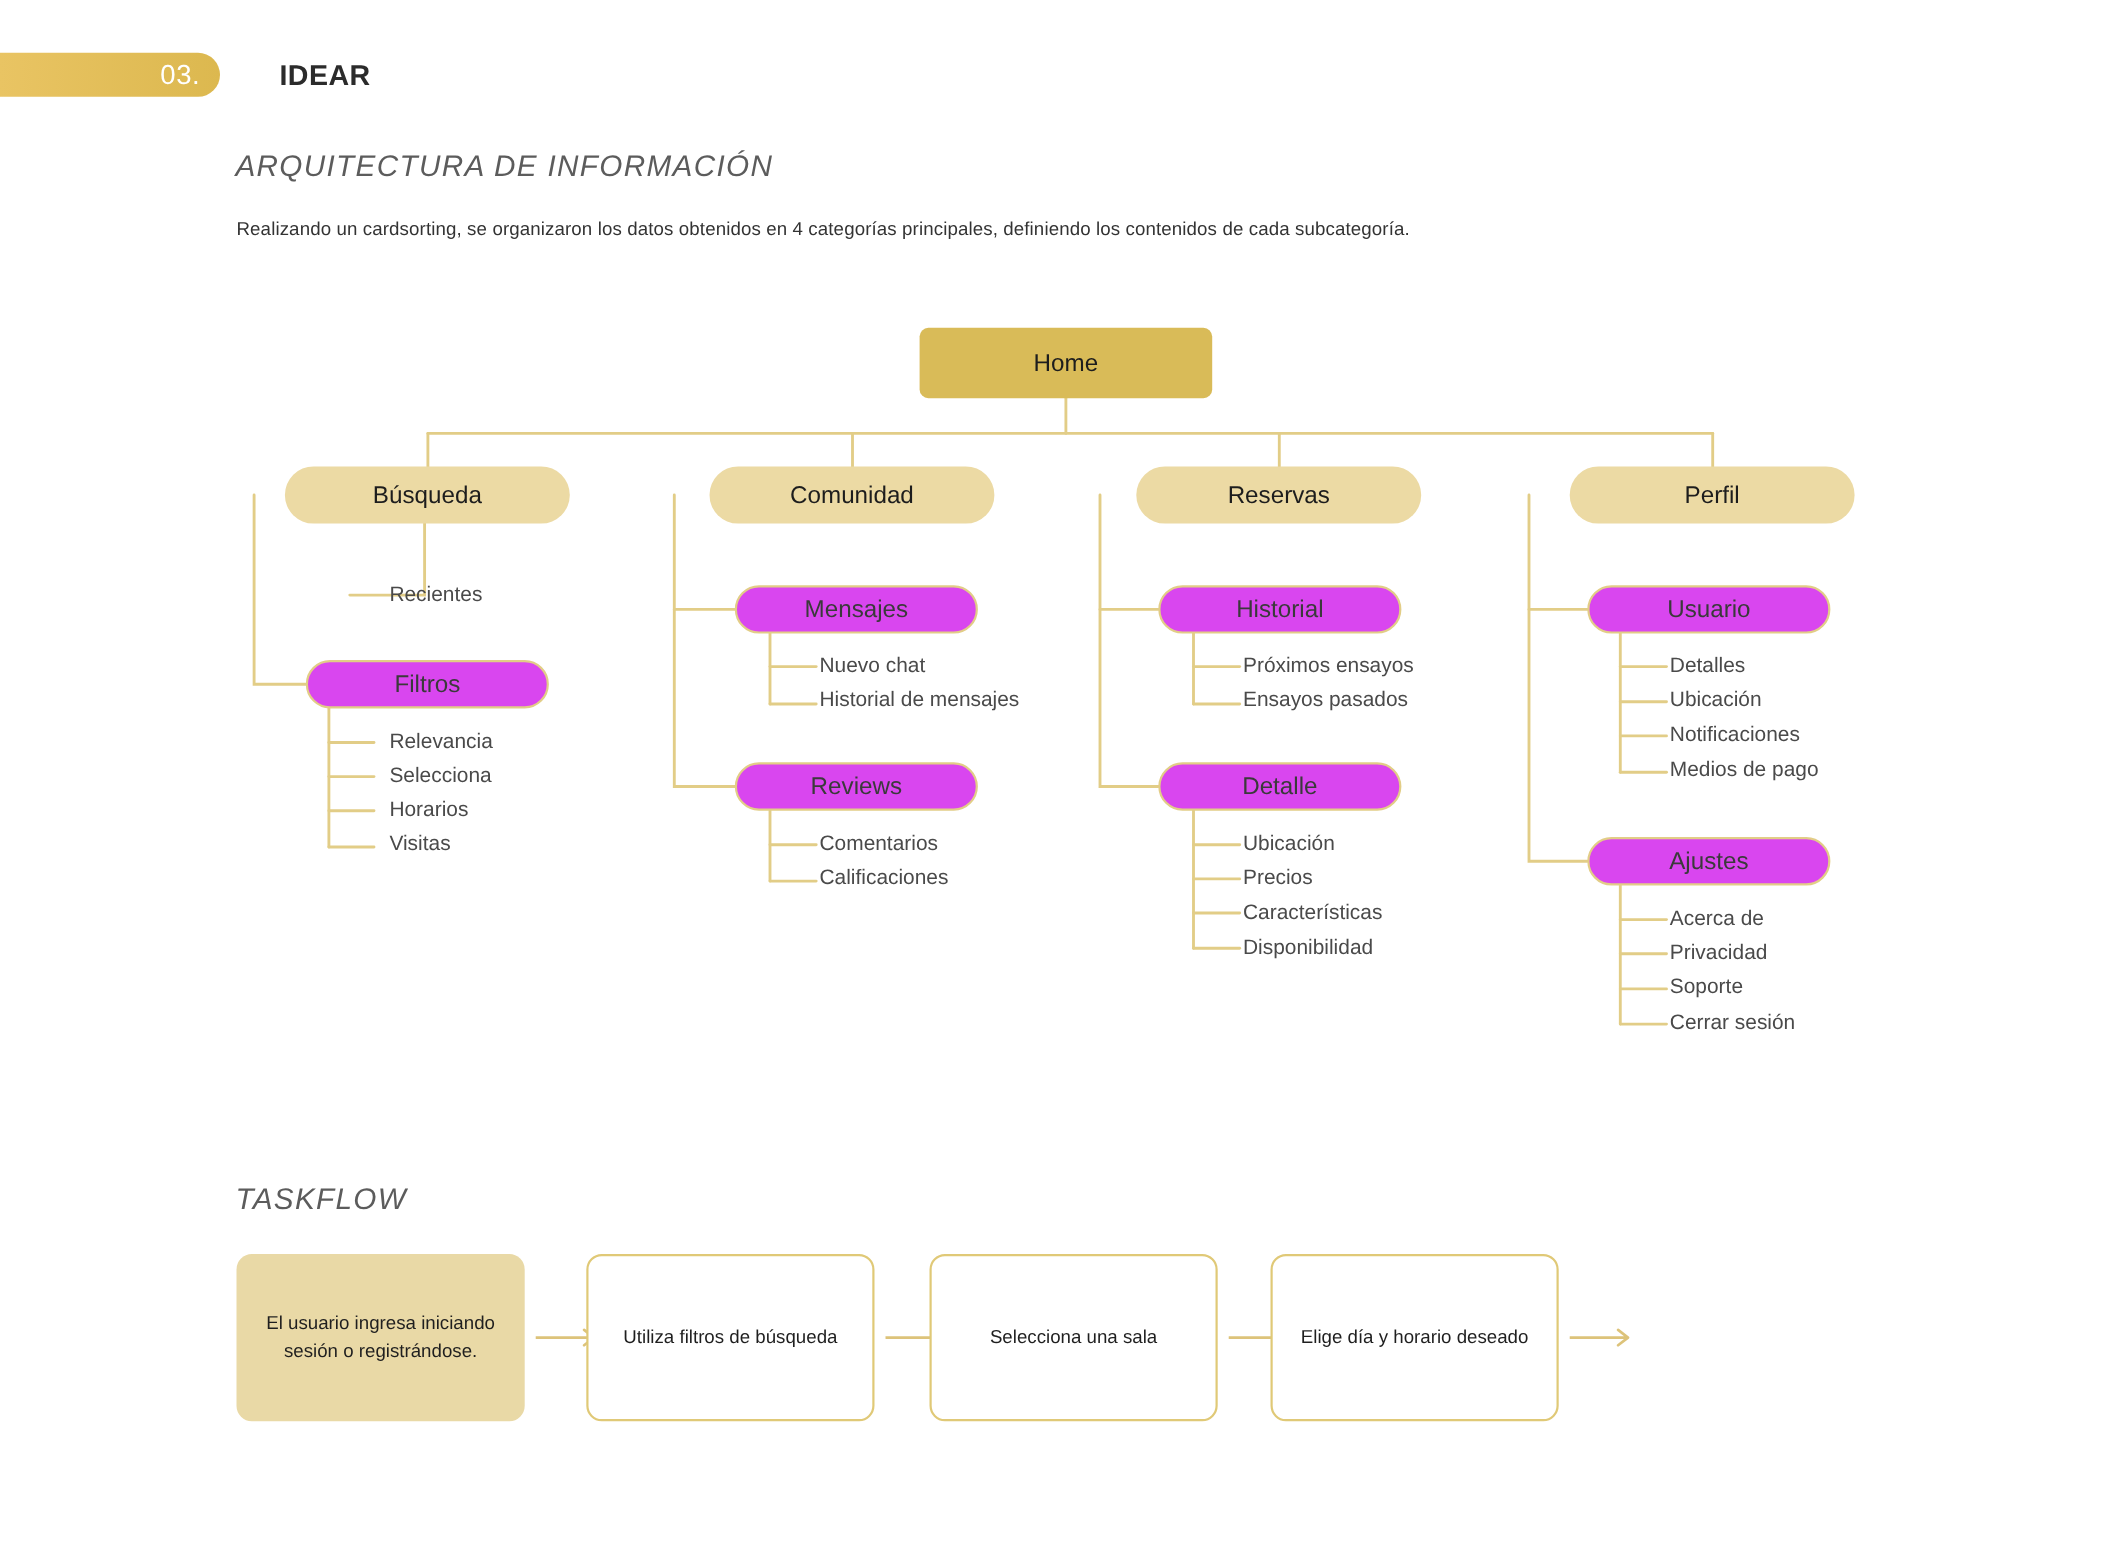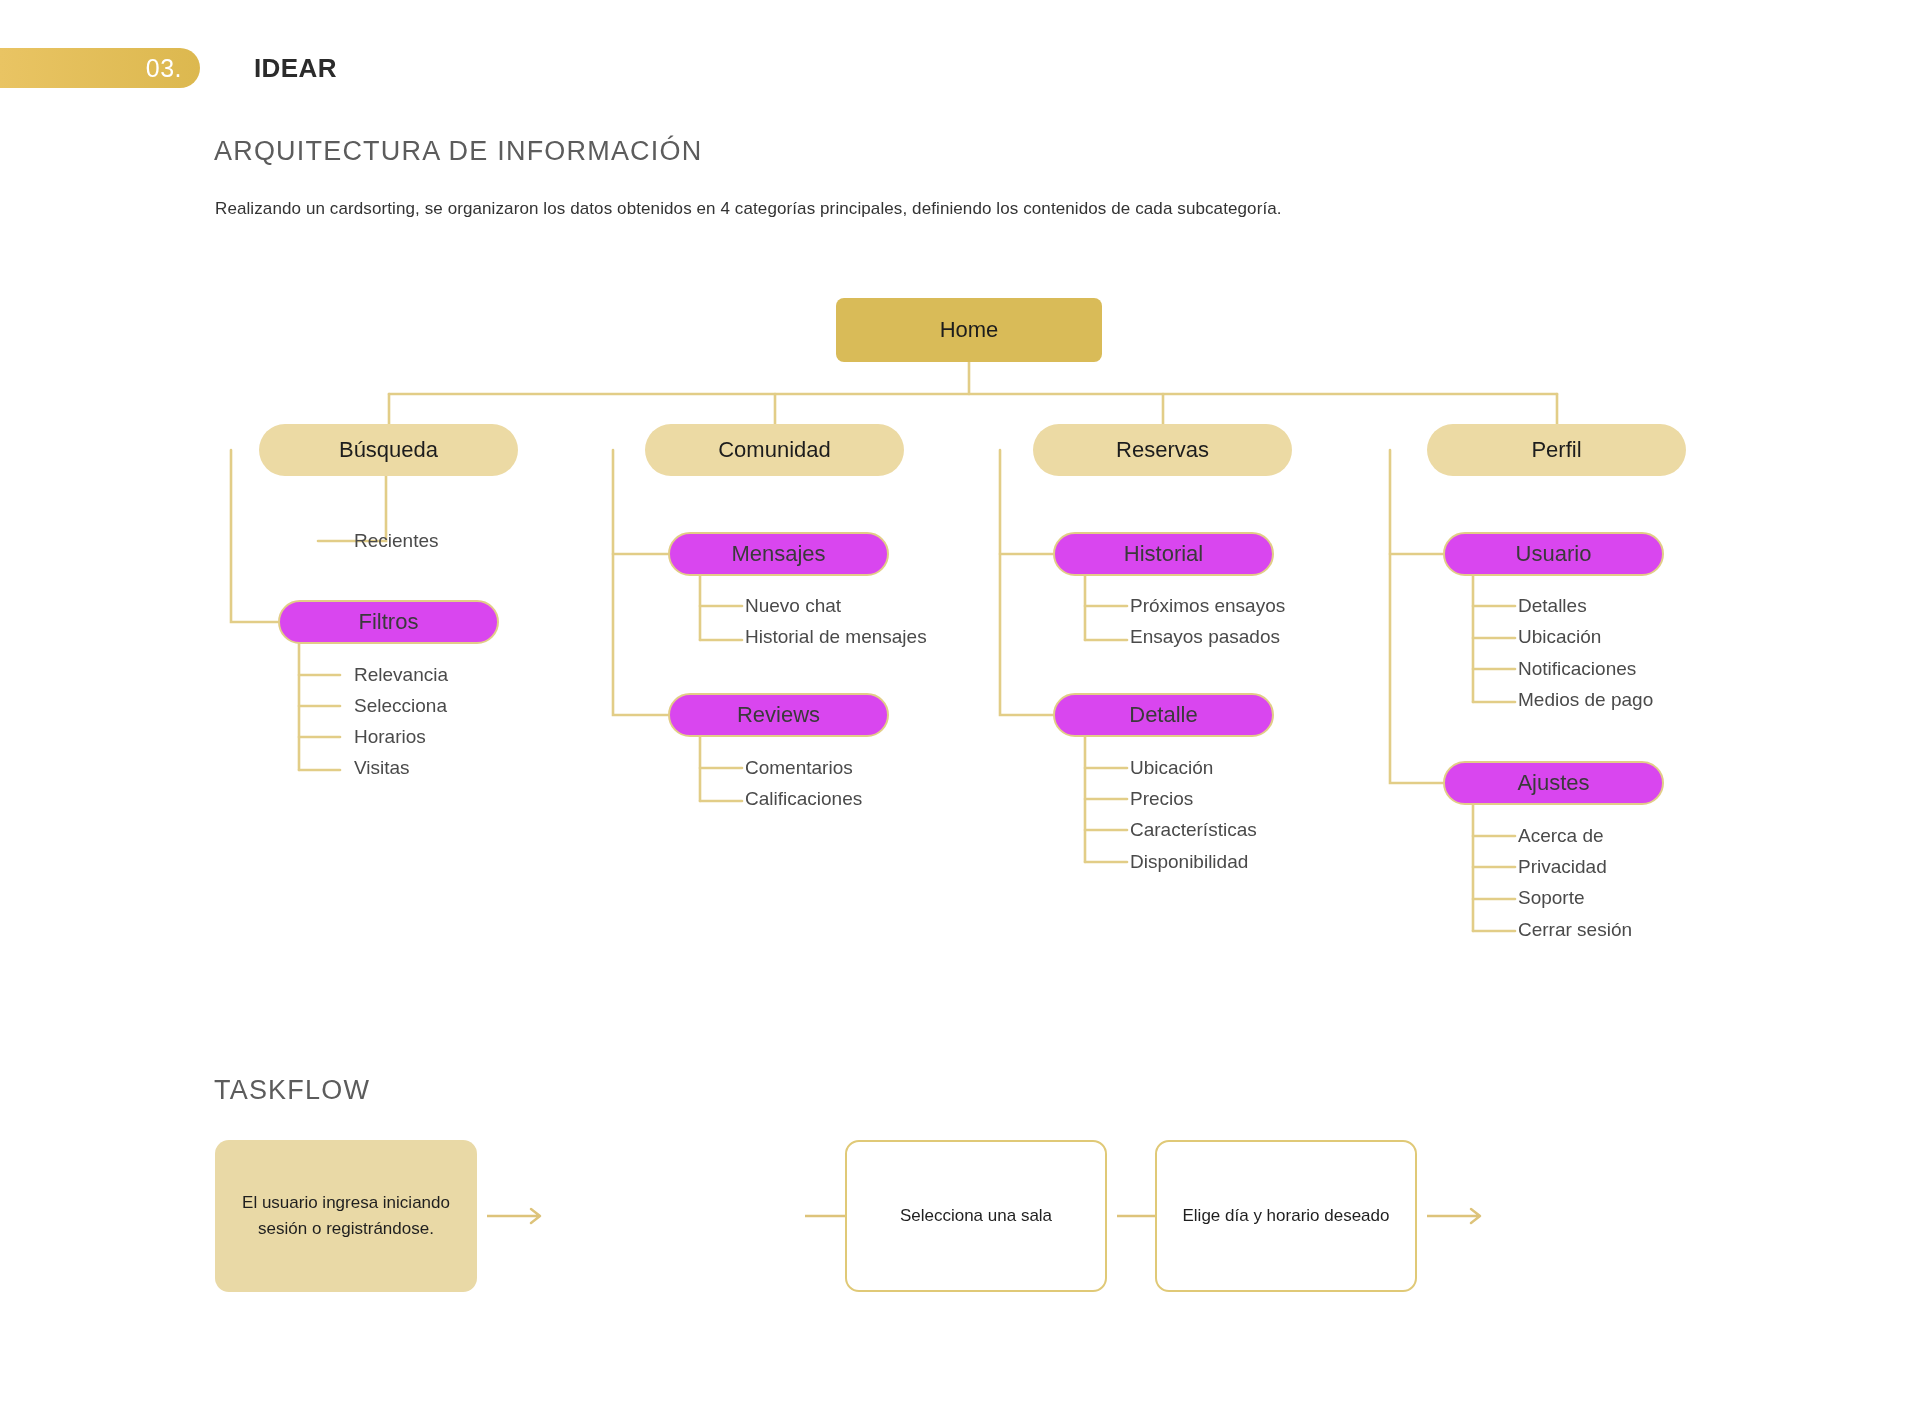--- a/index.html
+++ b/index.html
@@ -26,20 +26,21 @@
   .section-title {
     position: absolute; left: 214px; top: 48px; height: 40px;
     display: flex; align-items: center;
     font-size: 26px; font-weight: 700; color: #2b2b2b; letter-spacing: .4px; margin-left: 40px;
   }
 
   .block-title {
     position: absolute; left: 214px;
     font-size: 27px; font-weight: 400; color: #5c5c5c;
     letter-spacing: 1.2px;
+    font-style: italic;
   }
   #ia-title { top: 136px; }
   #tf-title { top: 1075px; }
 
   .block-desc {
     position: absolute; left: 215px; top: 199px;
     font-size: 17px; color: #333; letter-spacing: .1px;
   }
 
   
@@ -203,20 +204,21 @@
     <div class="leaf" style="left:1518px; top:919px;">Cerrar sesión</div>
   </div>
 
   <div class="block-title" id="tf-title">TASKFLOW</div>
 
   <div class="flow">
     <div class="flow-box soft" style="left:215px;">El usuario ingresa iniciando sesión o registrándose.</div>
     <svg class="flow-arrow" style="left:487px;" viewBox="0 0 62 20">
       <path d="M0,10 H52 M44,3 L53,10 L44,17" fill="none" stroke="#ddc37a" stroke-width="2.4" stroke-linecap="round" stroke-linejoin="round"></path>
     </svg>
+    <div class="flow-box plain" style="left:533px;">Utiliza filtros de búsqueda</div>
     <svg class="flow-arrow" style="left:805px;" viewBox="0 0 62 20">
       <path d="M0,10 H52 M44,3 L53,10 L44,17" fill="none" stroke="#ddc37a" stroke-width="2.4" stroke-linecap="round" stroke-linejoin="round"></path>
     </svg>
     <div class="flow-box plain" style="left:845px;">Selecciona una sala</div>
     <svg class="flow-arrow" style="left:1117px;" viewBox="0 0 62 20">
       <path d="M0,10 H52 M44,3 L53,10 L44,17" fill="none" stroke="#ddc37a" stroke-width="2.4" stroke-linecap="round" stroke-linejoin="round"></path>
     </svg>
     <div class="flow-box plain" style="left:1155px;">Elige día y horario deseado</div>
     <svg class="flow-arrow" style="left:1427px;" viewBox="0 0 62 20">
       <path d="M0,10 H52 M44,3 L53,10 L44,17" fill="none" stroke="#ddc37a" stroke-width="2.4" stroke-linecap="round" stroke-linejoin="round"></path>

